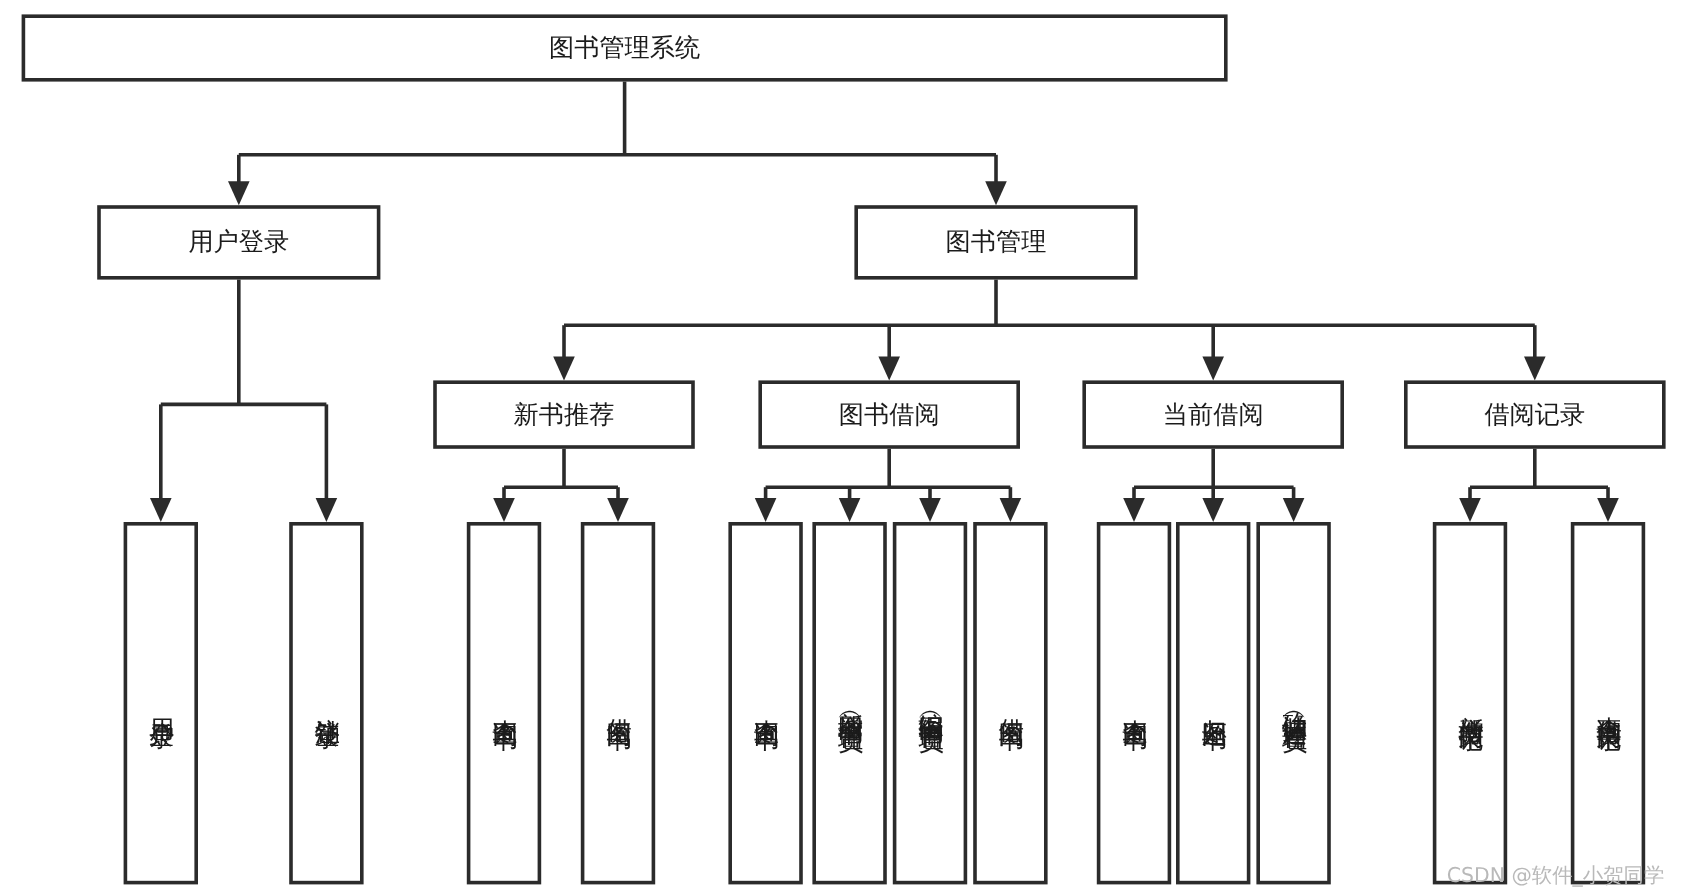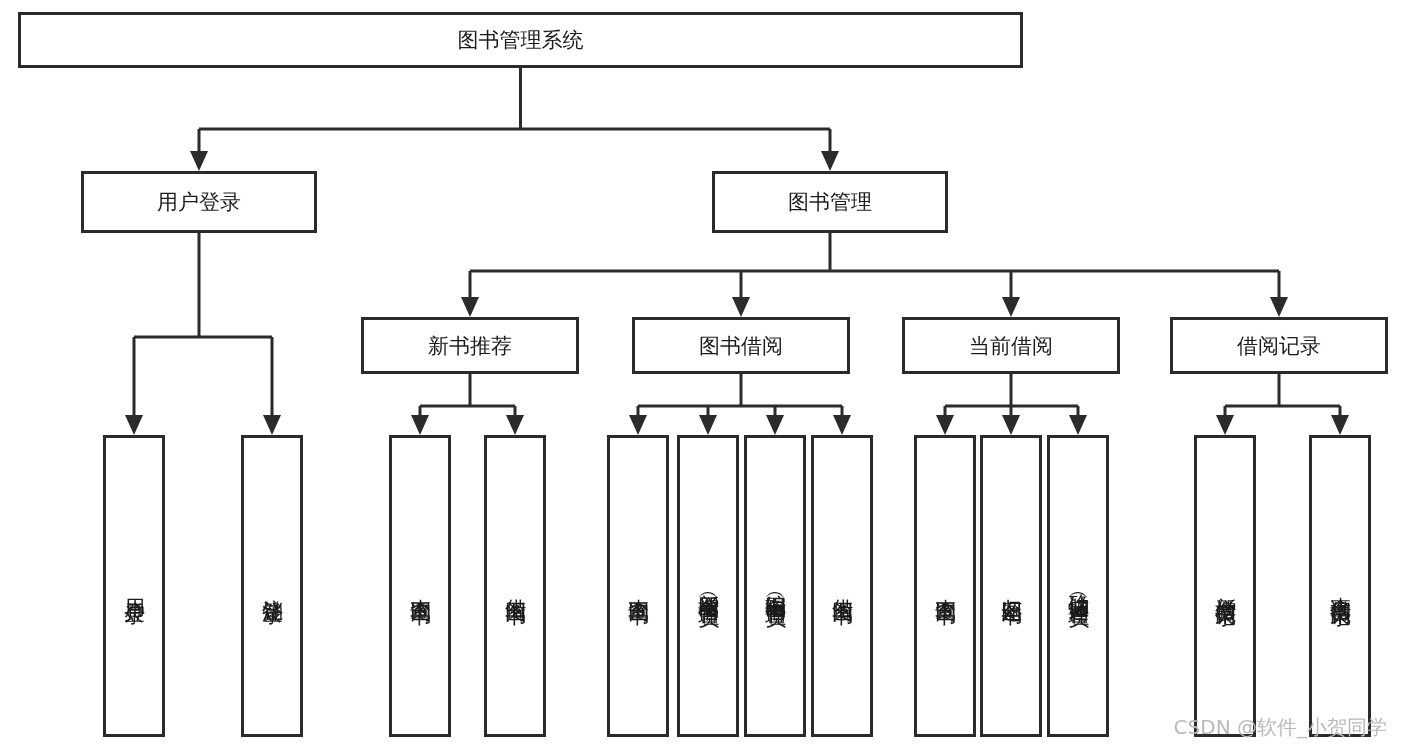--- a/index.html
+++ b/index.html
@@ -62,21 +62,21 @@
     letter-spacing: 2px;
     text-align: center;
     white-space: nowrap;
     pointer-events: none;
   }
   .watermark {
     position: absolute;
     right: 10px;
     bottom: 6px;
     font-family: "DejaVu Sans", "Liberation Sans", sans-serif;
-    font-size: 20px;
+    font-size: 17px;
     color: #b9b9b9;
     white-space: nowrap;
   }
 </style>
 </head>
 <body>
 
 <div id="diagram-root">
 
   <svg class="flow" viewBox="0 0 1405 747">

